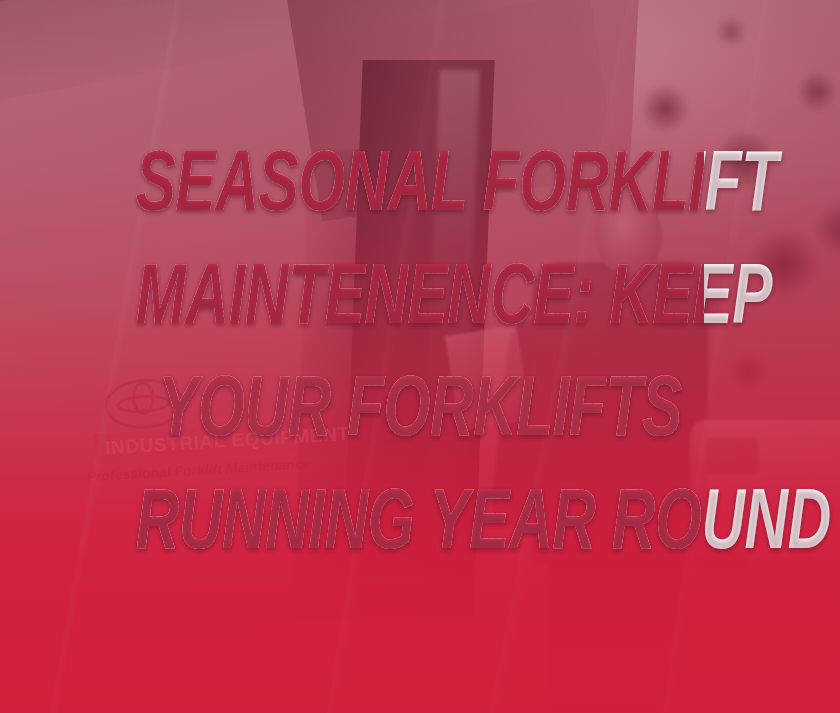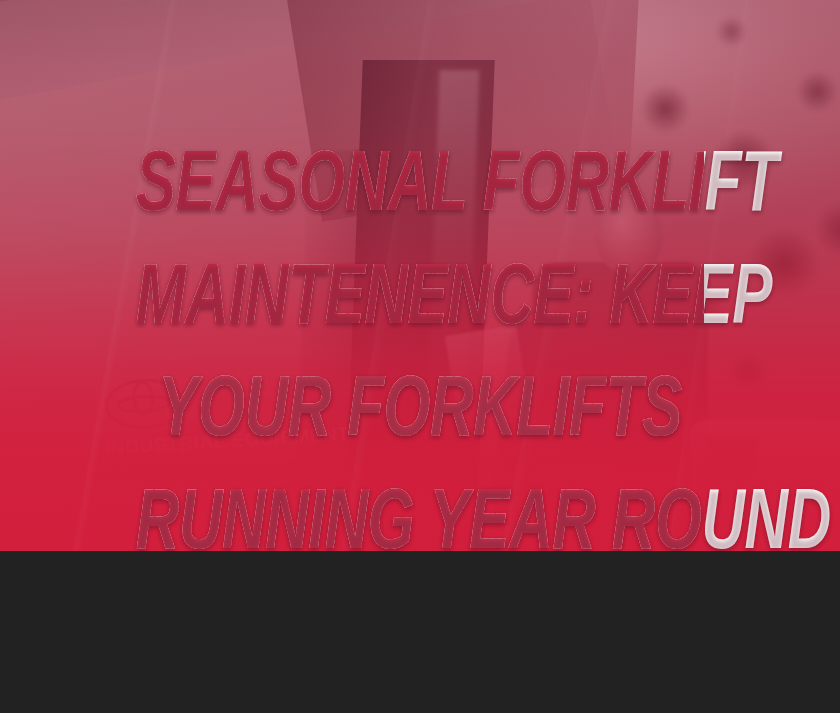--- a/index.html
+++ b/index.html
@@ -8,21 +8,21 @@
     padding: 0;
     background: #222;
   }
   body {
     font-family: "Liberation Sans", sans-serif;
   }
 
   #banner {
     position: relative;
     width: 840px;
-    height: 551px;
+    height: 713px;
     overflow: hidden;
     background: #a8606f;
   }
 
   
   .photo-layer {
     position: absolute;
     inset: 0;
     overflow: hidden;
   }

